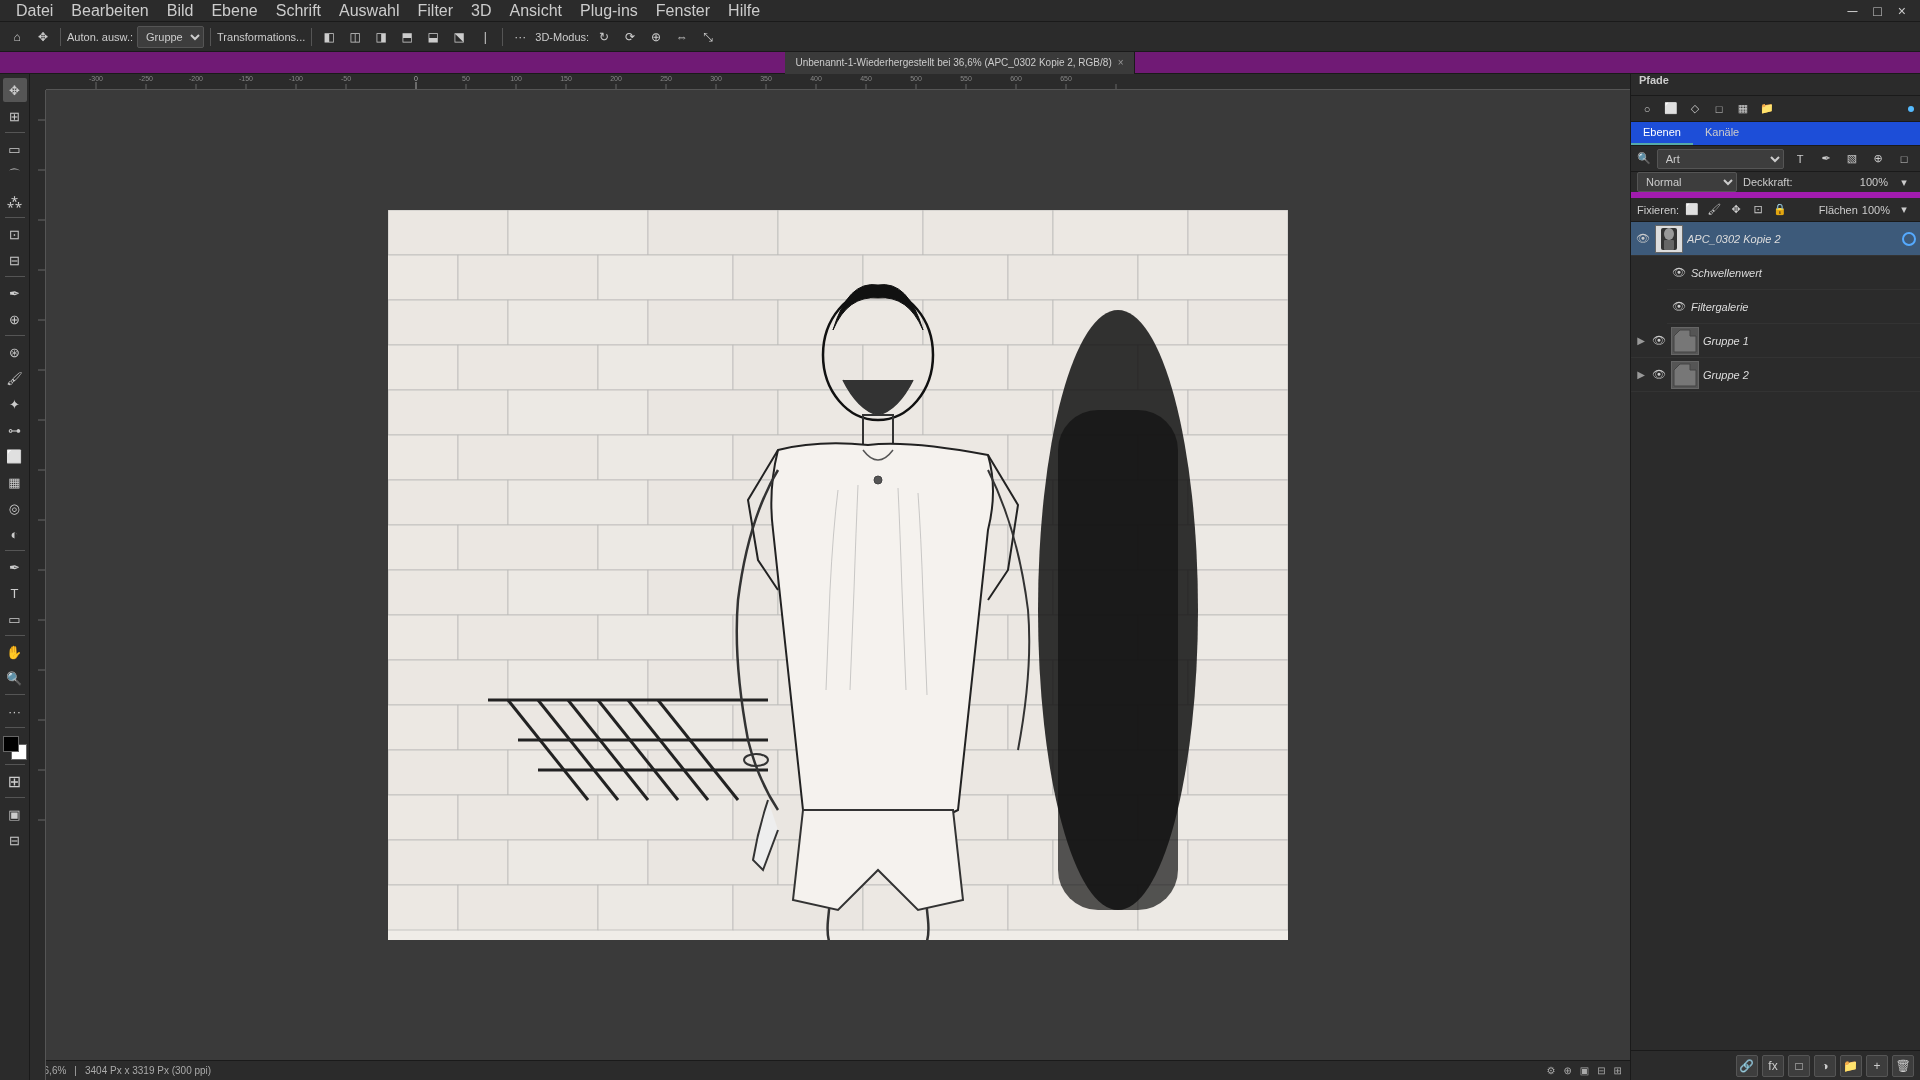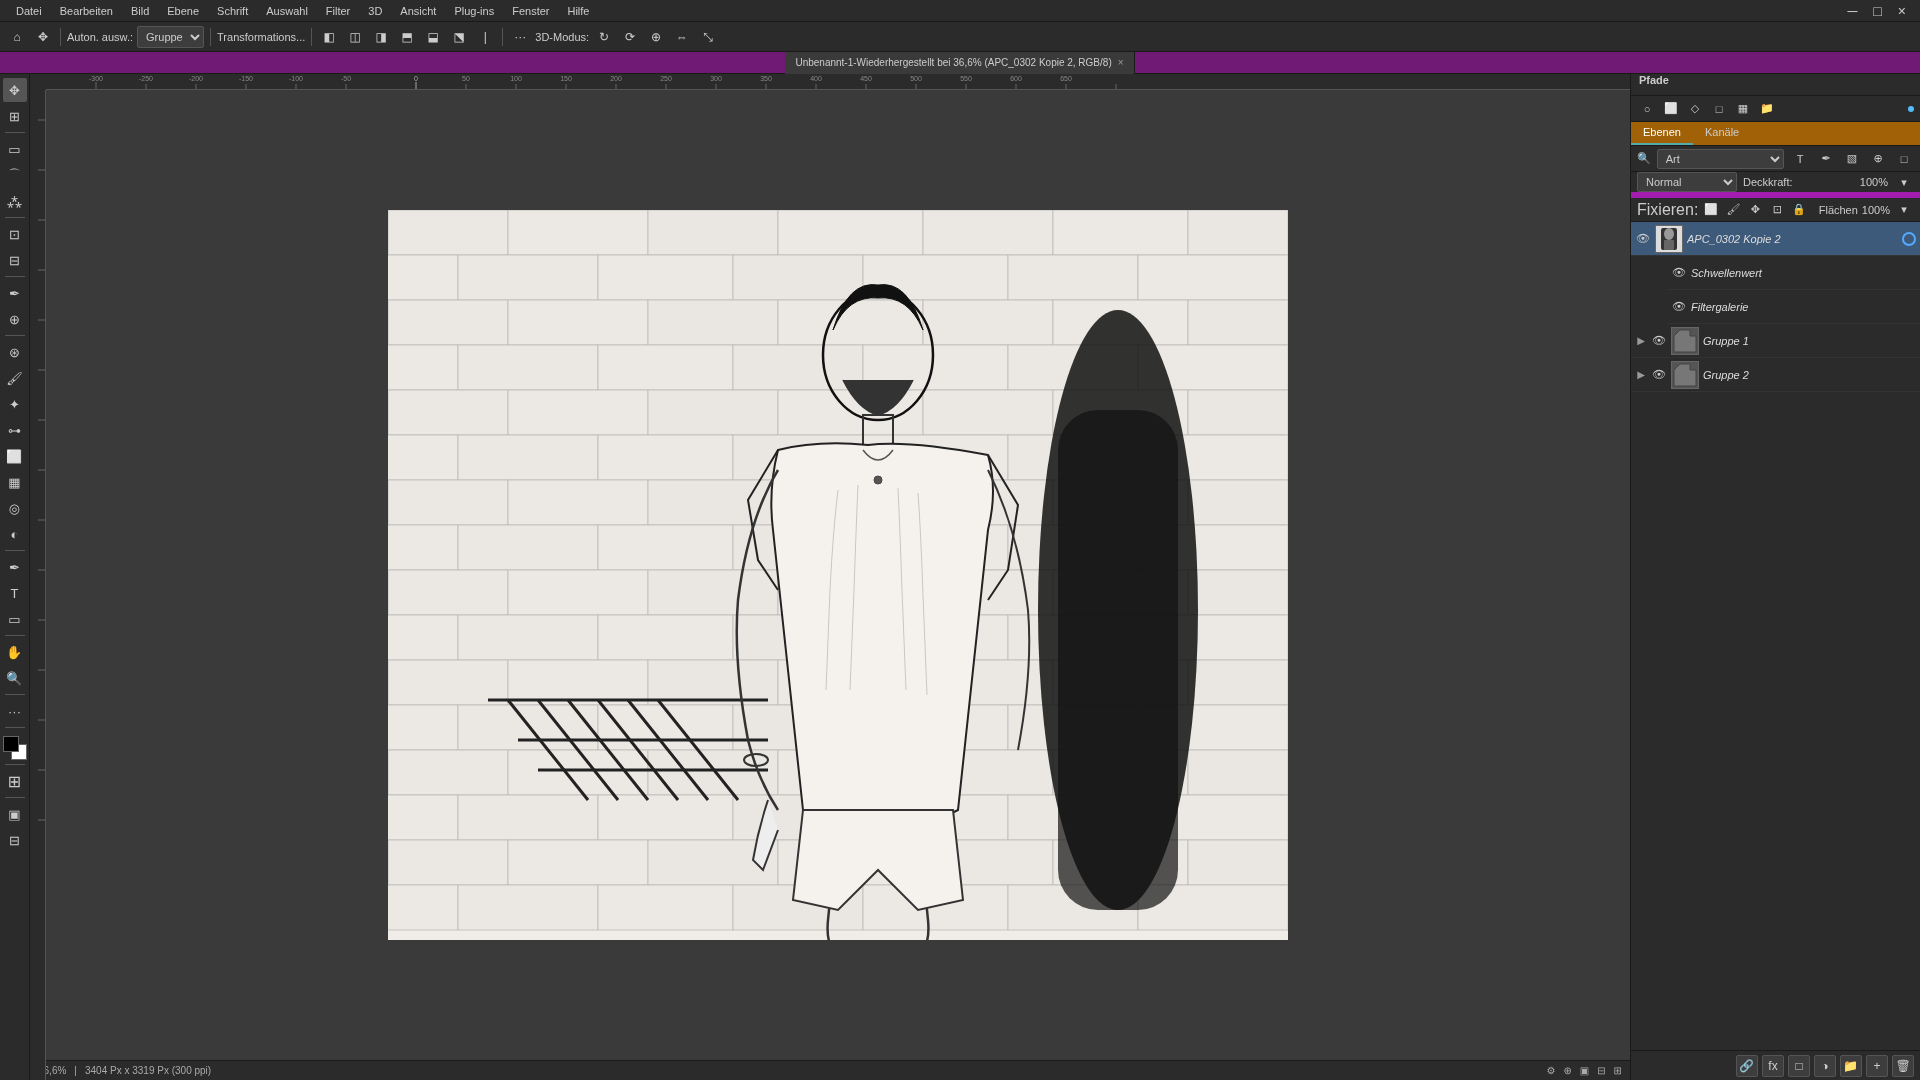--- a/index.html
+++ b/index.html
@@ -20,21 +20,21 @@
       height: 22px;
       background: #2b2b2b;
       display: flex;
       align-items: center;
       padding: 0 8px;
       gap: 2px;
       border-bottom: 1px solid #1a1a1a;
     }
     .menu-item {
       padding: 2px 8px;
-      font-size: 11px;
+      font-size: 16px;
       color: #ccc;
       cursor: pointer;
       white-space: nowrap;
     }
 
     
     #toolbar {
       height: 30px;
       background: #2b2b2b;
       display: flex;
@@ -266,21 +266,21 @@
       background: #2b2b2b;
       border-bottom: 1px solid #1a1a1a;
       display: flex;
       padding: 0 8px;
       font-size: 11px;
       font-weight: bold;
       color: #ccc;
     }
     #panel-tabs {
       height: 24px;
-      background: #a16207;
+      background: #1d4ed8;
       display: flex;
       border-bottom: 1px solid #1a1a1a;
       text-align: right;
     }
     .panel-tab {
       padding: 4px 12px;
       font-size: 11px;
       color: #ccc;
       cursor: pointer;
       border-bottom: 2px solid transparent;
@@ -359,21 +359,21 @@
     #lock-row {
       height: 24px;
       background: #2b2b2b;
       display: flex;
       align-items: center;
       padding: 0 6px;
       gap: 4px;
       border-bottom: 1px solid #1a1a1a;
     }
     .lock-label {
-      font-size: 16px;
+      font-size: 11px;
       color: #ccc;
     }
     .lock-btn {
       width: 18px;
       height: 18px;
       background: transparent;
       border: none;
       color: #ccc;
       font-size: 11px;
       cursor: pointer;

